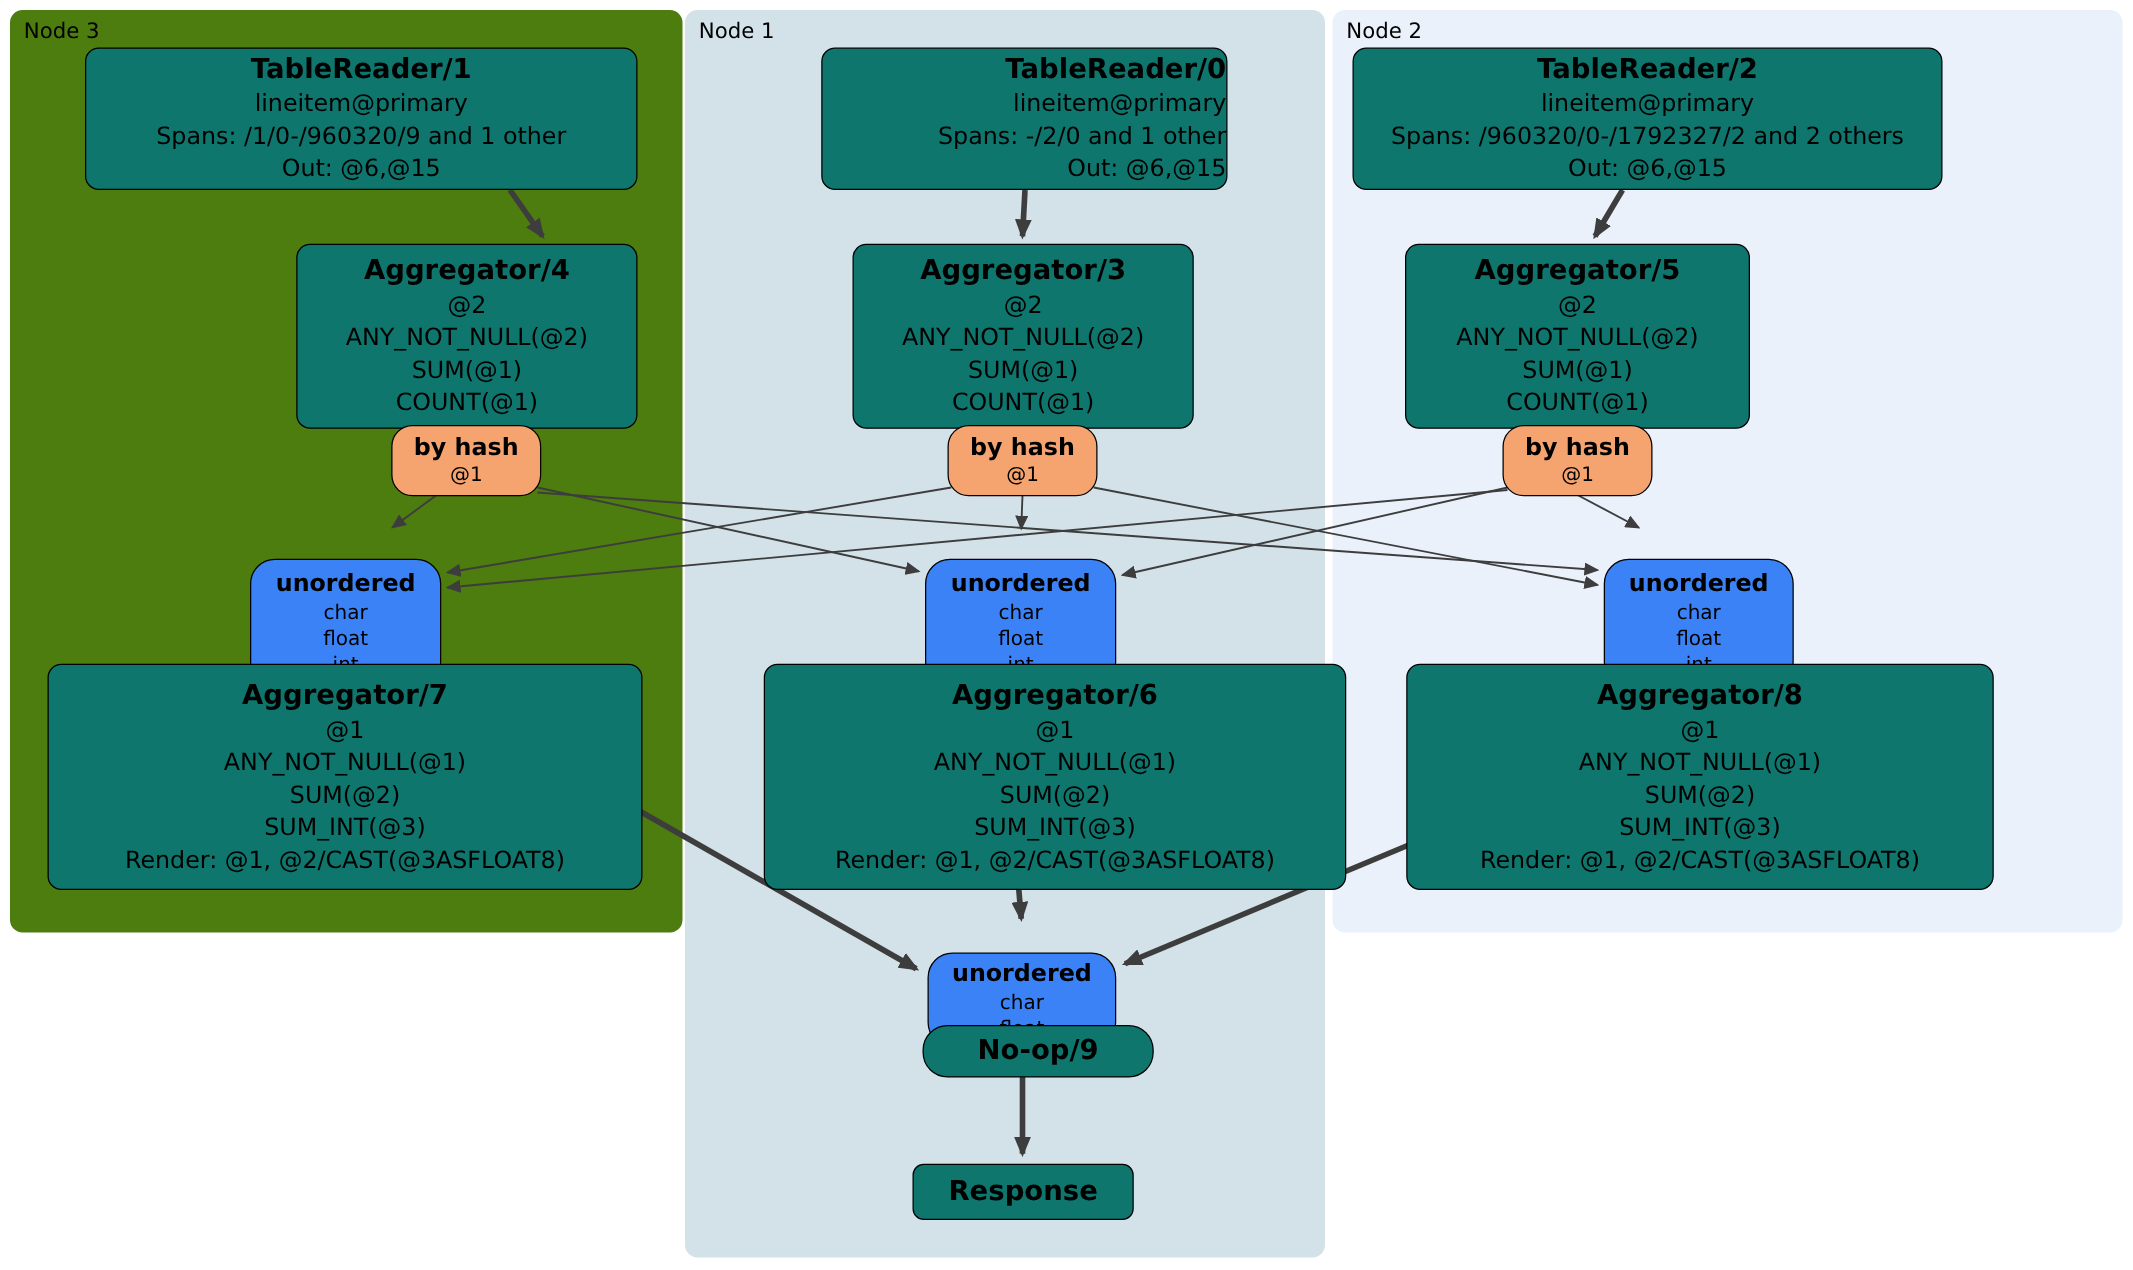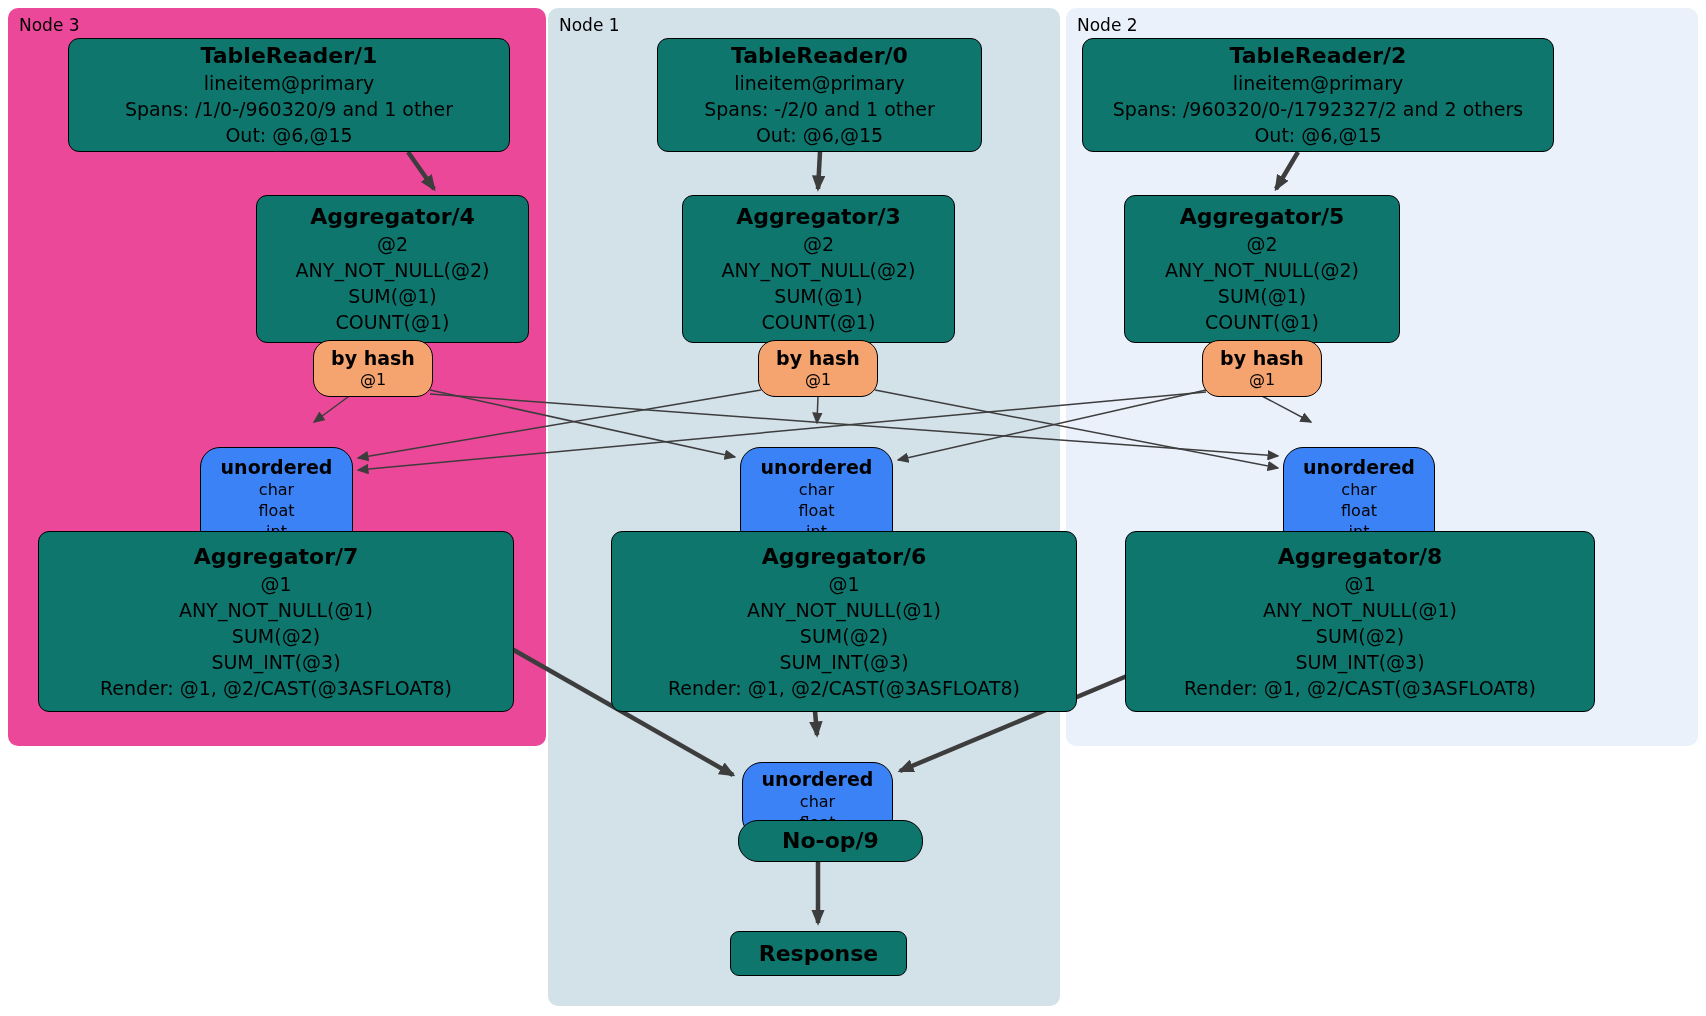--- a/index.html
+++ b/index.html
@@ -25,21 +25,21 @@
   .sync .title{font-size:19px;line-height:24px;}
   .sync .line{font-size:16px;line-height:21px;}
 
   .small .title{font-size:22px;line-height:30px;}
 </style>
 </head>
 <body>
 
 <div class="canvas">
 
-  <div class="group" style="left:8px;top:8px;width:538px;height:738px;background:#ec4899;">
+  <div class="group" style="left:8px;top:8px;width:538px;height:738px;background:#4d7c0f;">
     <div class="group-label">Node 3</div>
   </div>
   <div class="group" style="left:548px;top:8px;width:512px;height:998px;background:#d3e1e9;">
     <div class="group-label">Node 1</div>
   </div>
   <div class="group" style="left:1066px;top:8px;width:632px;height:738px;background:#eaf1fa;">
     <div class="group-label">Node 2</div>
   </div>
 
   <svg id="edges">
@@ -75,21 +75,21 @@
     </g>
   </svg>
 
   <div class="box" style="left:68px;top:38px;width:442px;height:114px;">
     <div class="title">TableReader/1</div>
     <div class="line">lineitem@primary</div>
     <div class="line">Spans: /1/0-/960320/9 and 1 other</div>
     <div class="line">Out: @6,@15</div>
   </div>
 
-  <div class="box" style="left:237px;top:195px;width:273px;height:148px;margin-left:19px;">
+  <div class="box" style="left:237px;top:195px;width:273px;height:148px;">
     <div class="title">Aggregator/4</div>
     <div class="line">@2</div>
     <div class="line">ANY_NOT_NULL(@2)</div>
     <div class="line">SUM(@1)</div>
     <div class="line">COUNT(@1)</div>
   </div>
 
   <div class="box router" style="left:313px;top:340px;width:120px;height:57px;">
     <div class="title">by hash</div>
     <div class="line">@1</div>
@@ -104,21 +104,21 @@
 
   <div class="box" style="left:38px;top:531px;width:476px;height:181px;">
     <div class="title">Aggregator/7</div>
     <div class="line">@1</div>
     <div class="line">ANY_NOT_NULL(@1)</div>
     <div class="line">SUM(@2)</div>
     <div class="line">SUM_INT(@3)</div>
     <div class="line">Render: @1, @2/CAST(@3ASFLOAT8)</div>
   </div>
 
-  <div class="box" style="left:657px;top:38px;width:325px;height:114px;">
+  <div class="box" style="left:657px;top:38px;width:325px;height:114px;align-items:flex-end;">
     <div class="title">TableReader/0</div>
     <div class="line">lineitem@primary</div>
     <div class="line">Spans: -/2/0 and 1 other</div>
     <div class="line">Out: @6,@15</div>
   </div>
 
   <div class="box" style="left:682px;top:195px;width:273px;height:148px;">
     <div class="title">Aggregator/3</div>
     <div class="line">@2</div>
     <div class="line">ANY_NOT_NULL(@2)</div>

